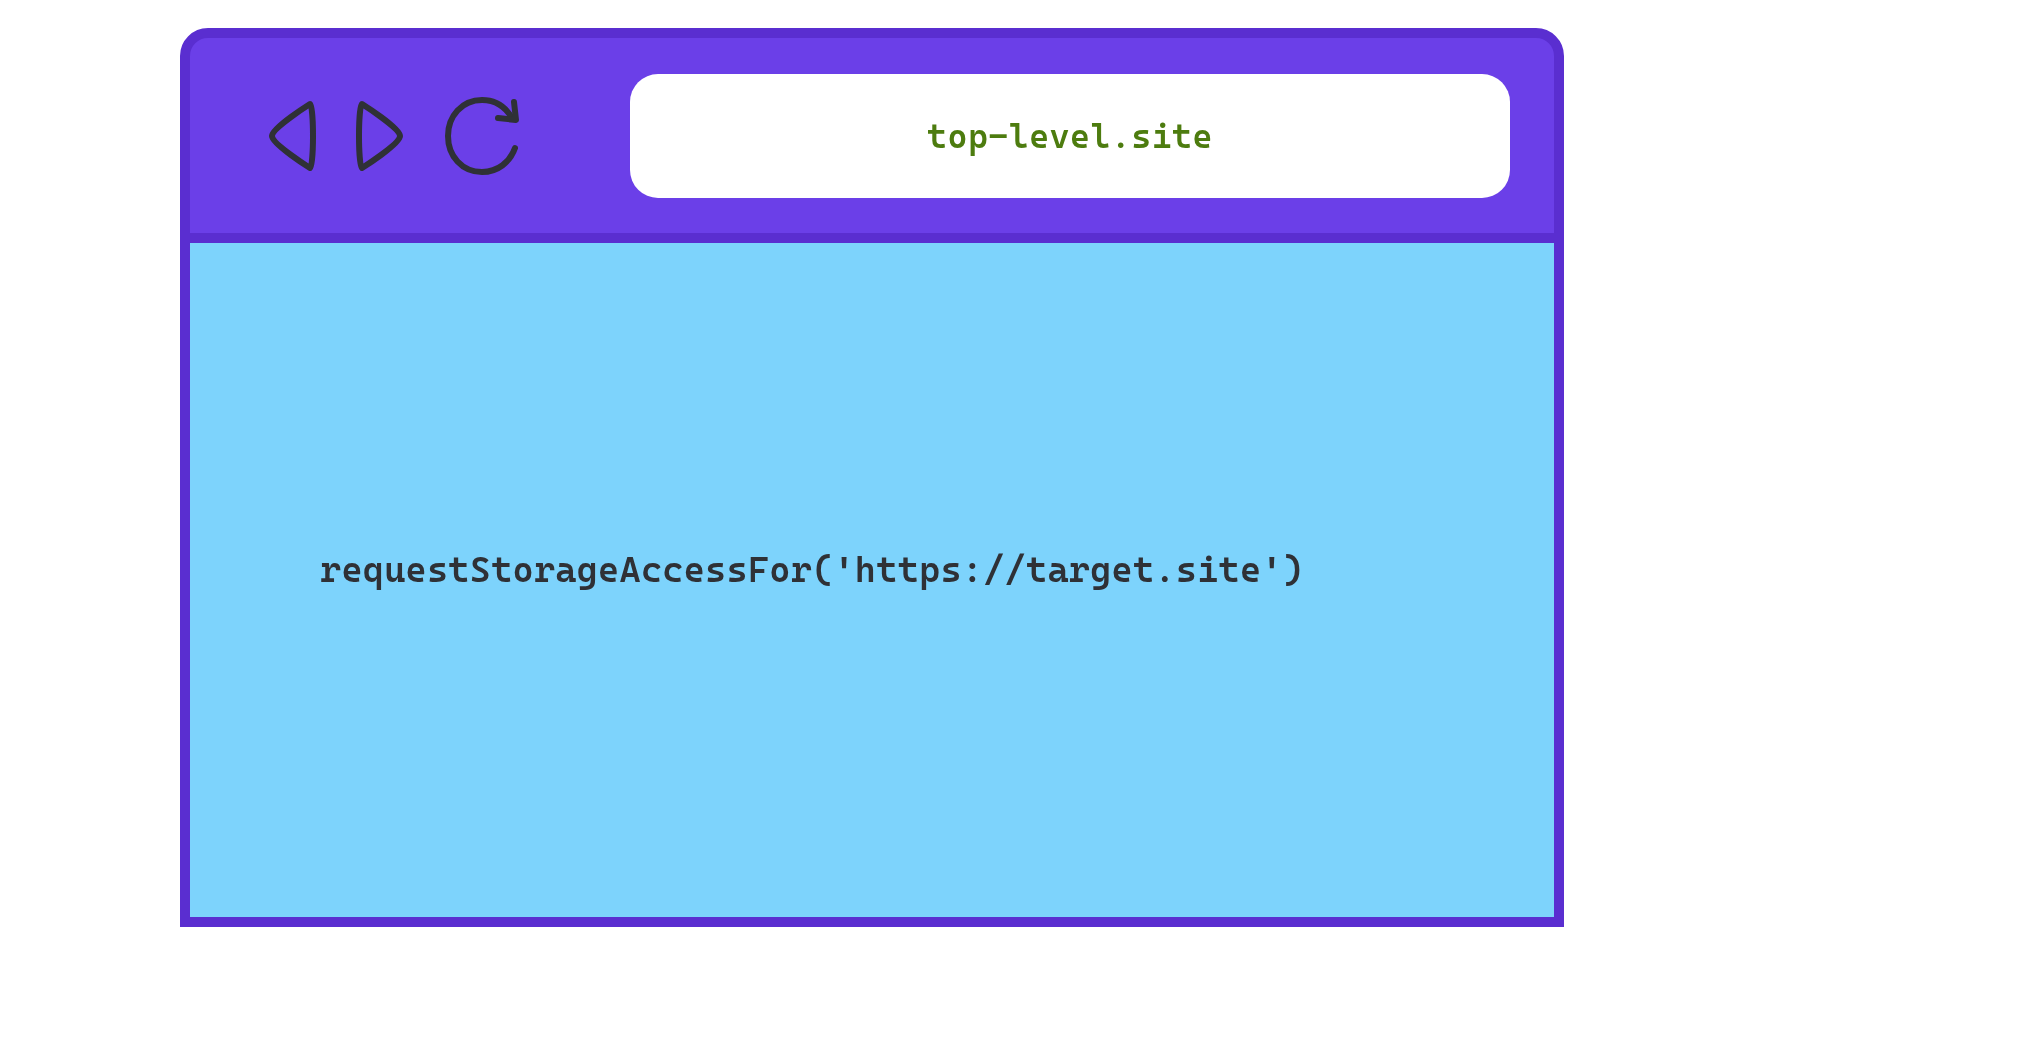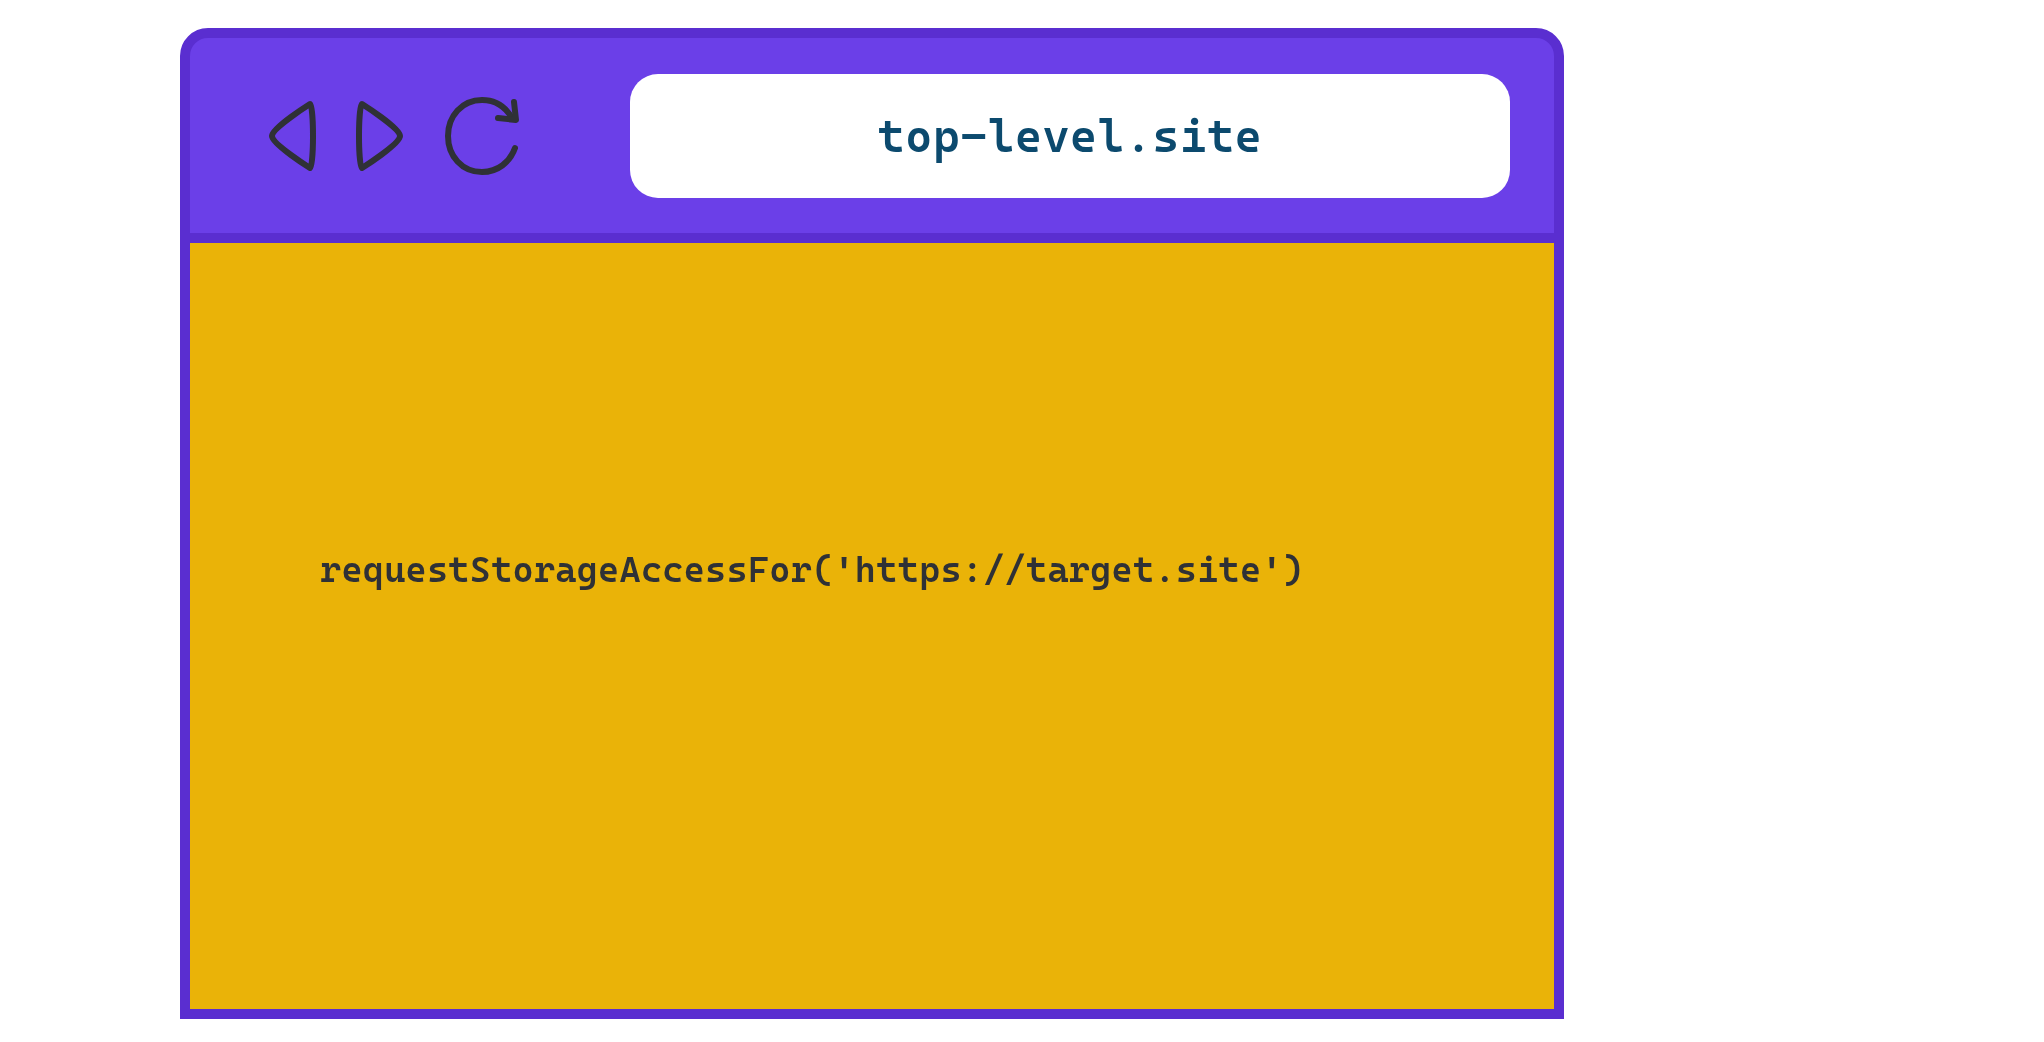--- a/index.html
+++ b/index.html
@@ -49,30 +49,30 @@
     transform: translateY(-50%);
     width: 880px;
     height: 124px;
     background: #ffffff;
     border-radius: 28px;
     display: flex;
     align-items: center;
     justify-content: center;
   }
   .address-text {
-    font-size: 46px;
+    font-size: 34px;
     font-weight: 600;
-    color: #0c4a6e;
+    color: #4d7c0f;
     letter-spacing: 0.5px;
   }
   .viewport {
     position: relative;
     width: 100%;
-    height: 776px;
-    background: #eab308;
+    height: 684px;
+    background: #7dd3fc;
     border: 10px solid #5a2ed0;
     border-top: none;
     display: flex;
     align-items: center;
   }
   .code-line {
     position: absolute;
     left: 130px;
     top: 306px;
     font-size: 36px;

